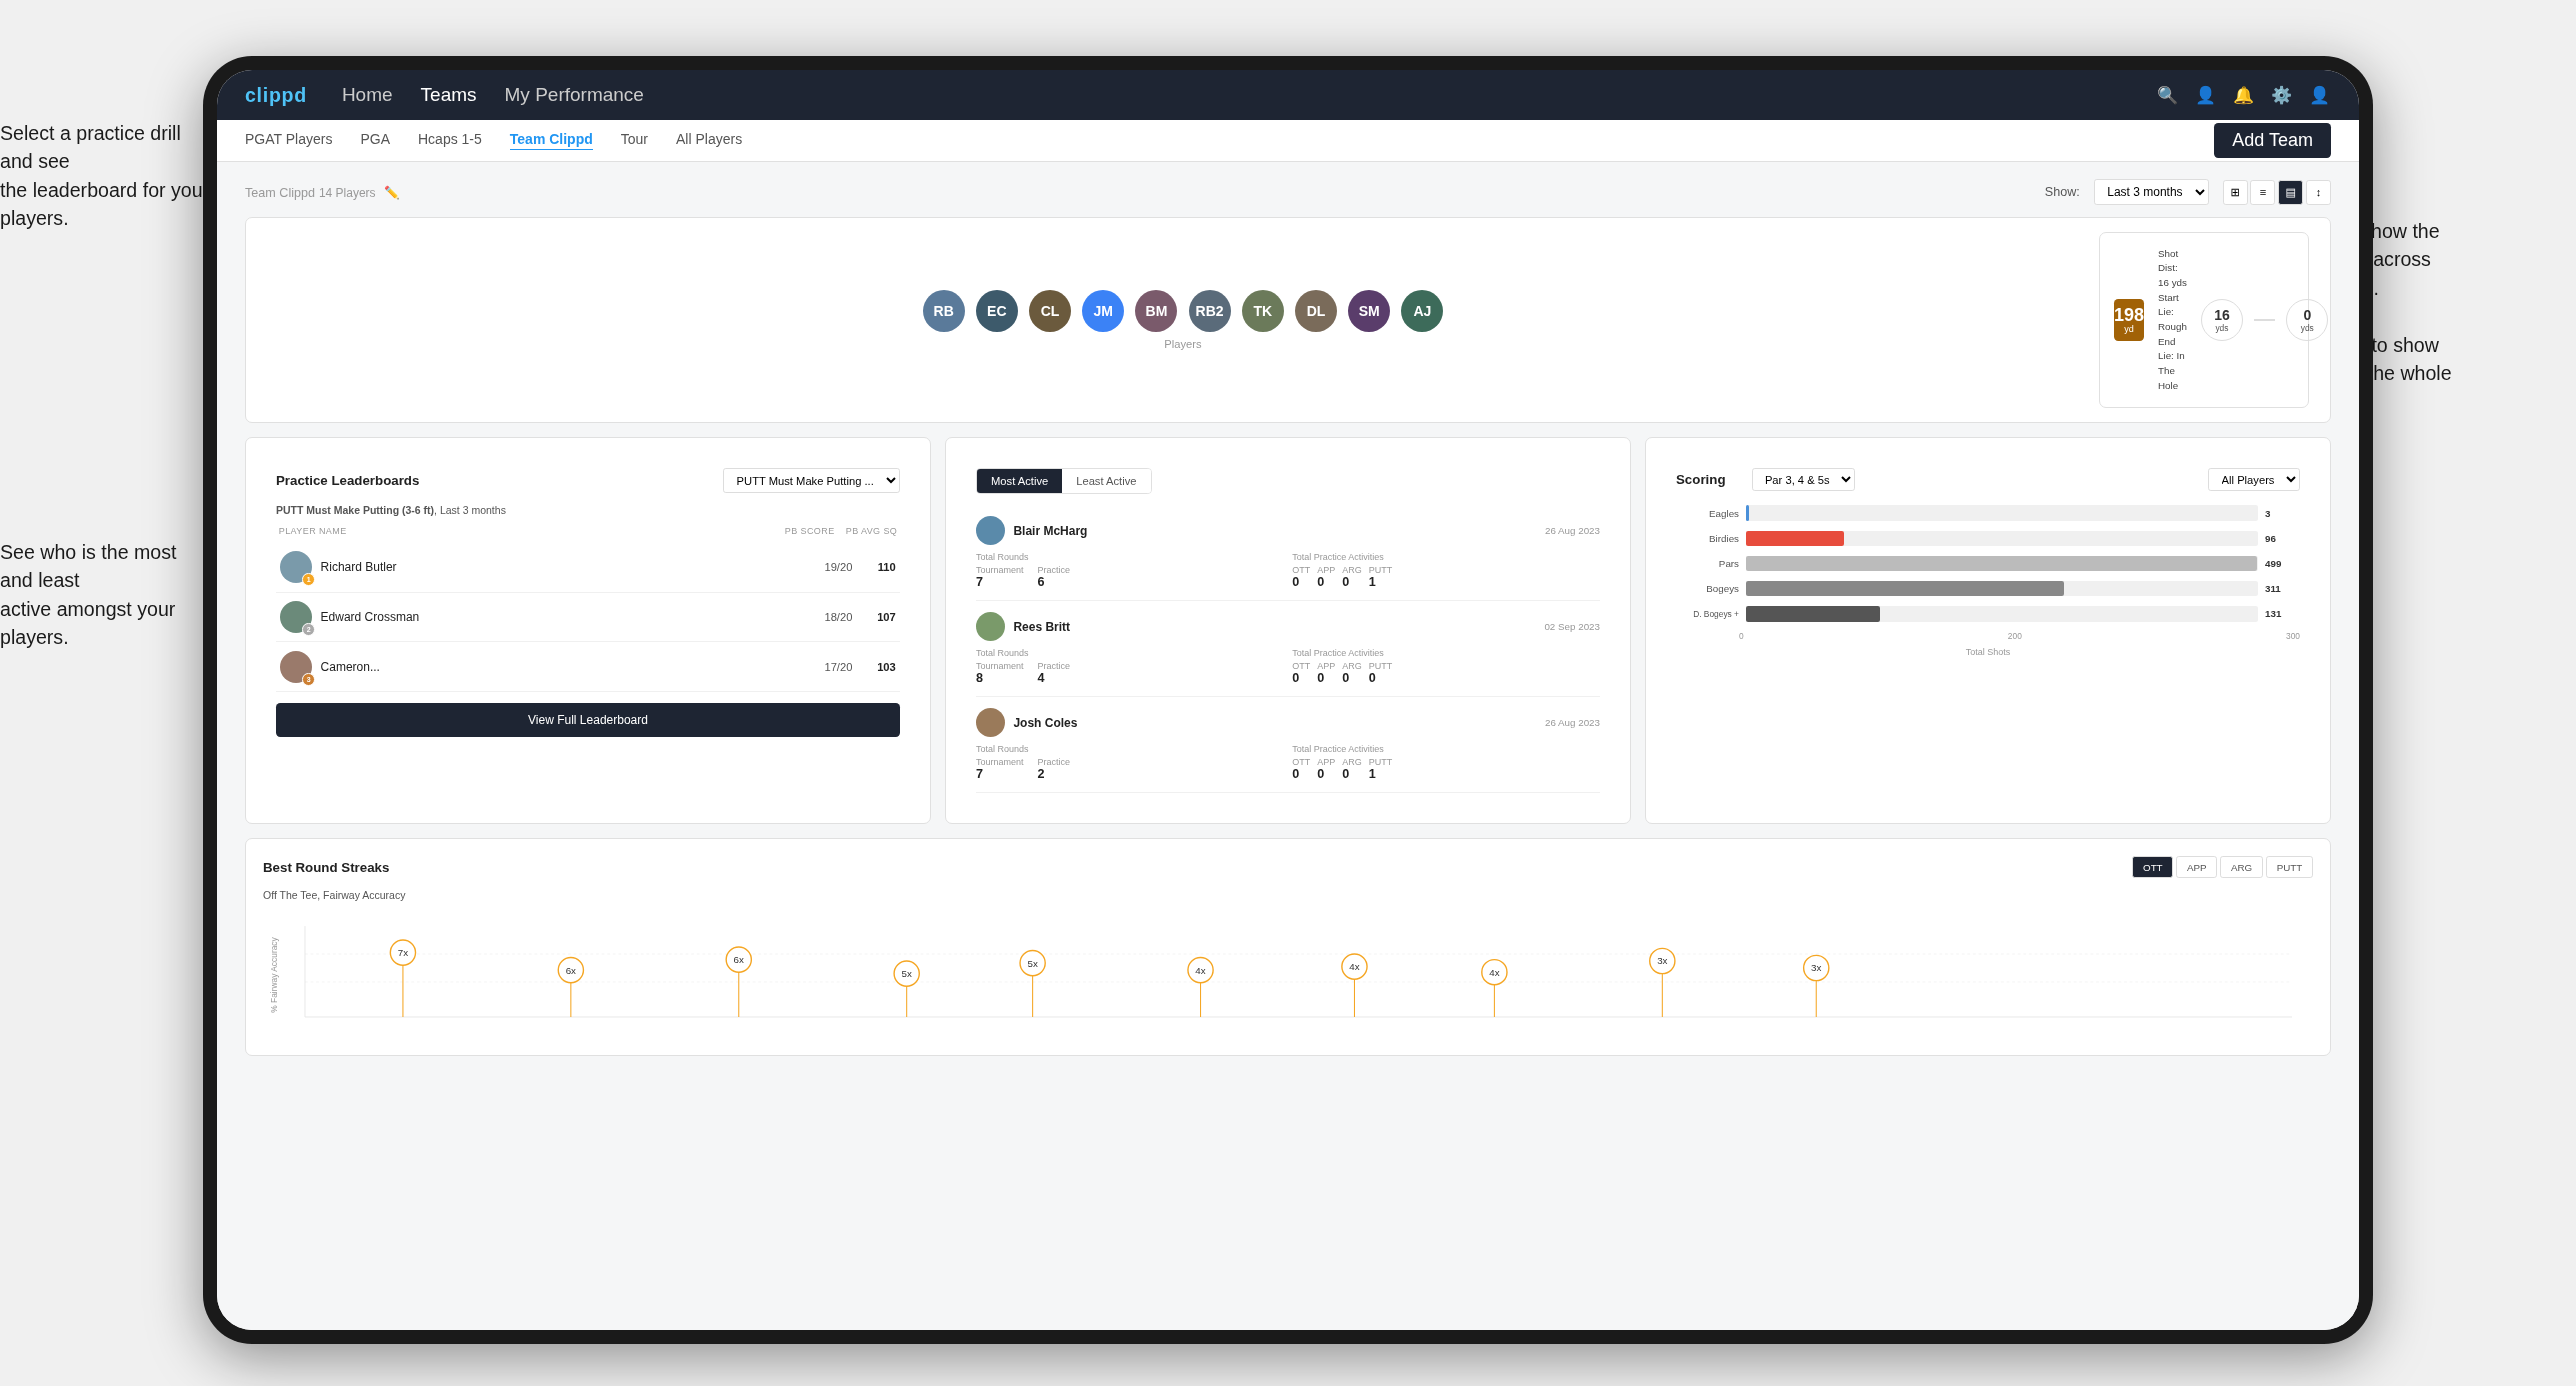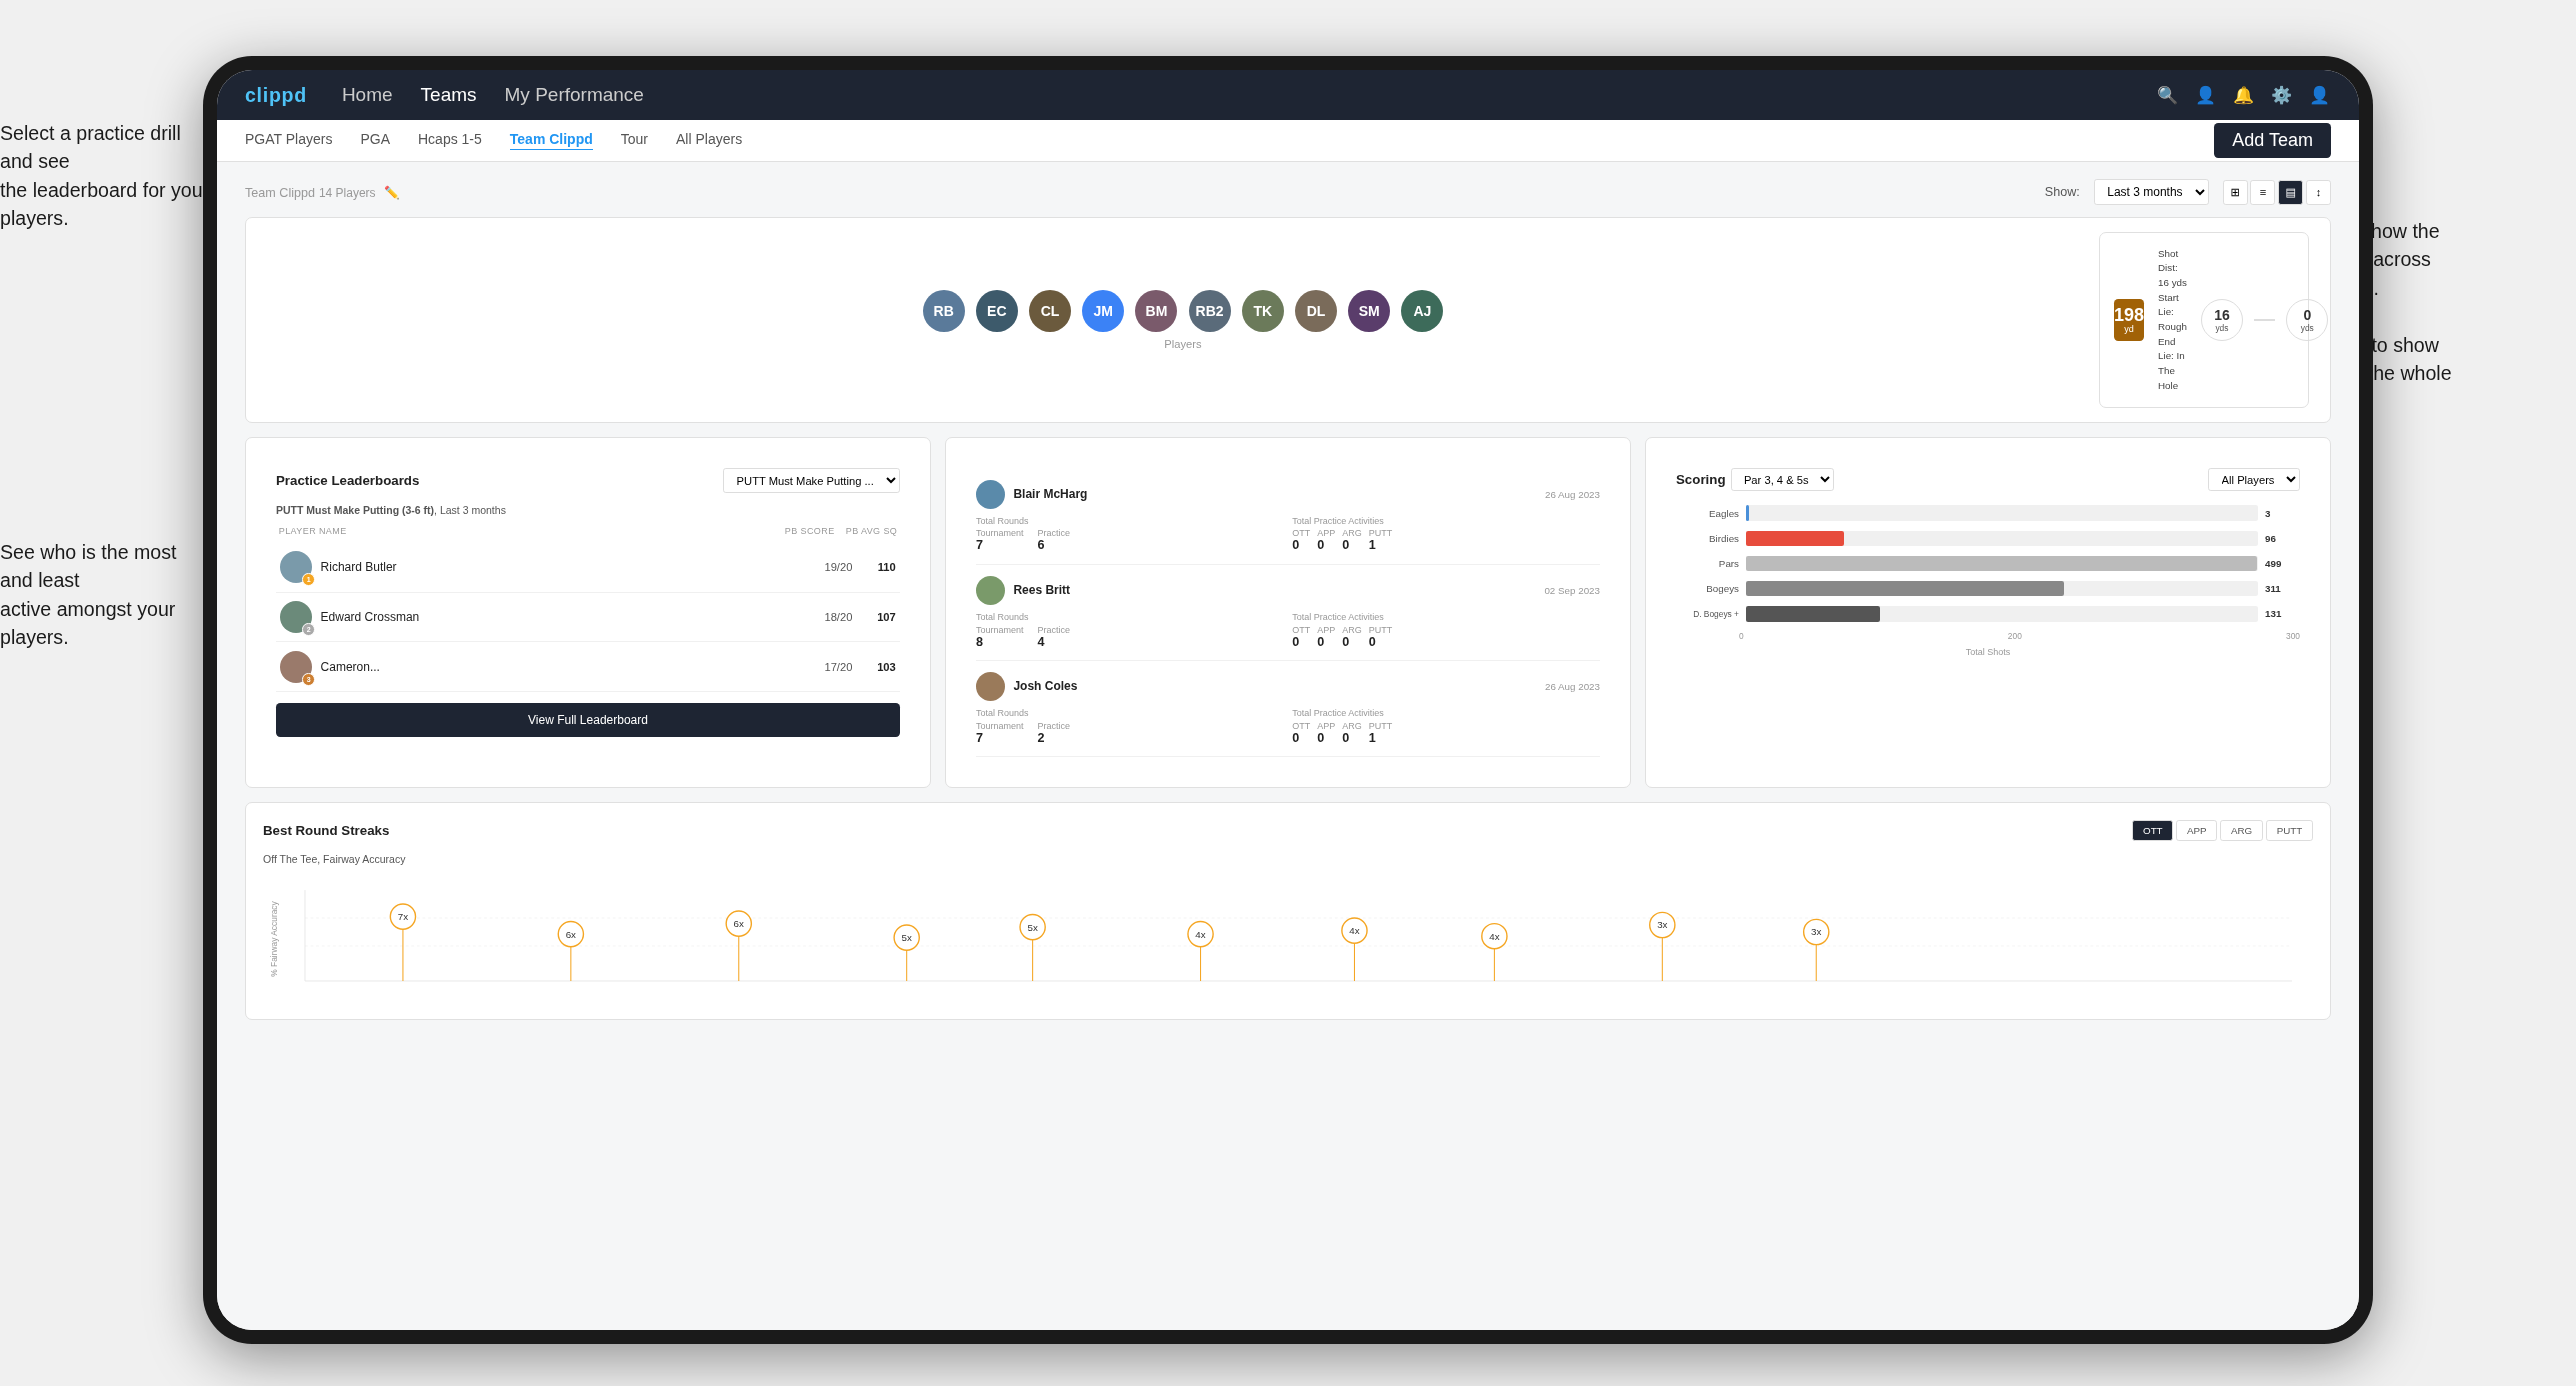--- a/index.html
+++ b/index.html
@@ -390,21 +390,21 @@
       display: flex;
       gap: 14px;
     }
     .stat-item { font-size: 9px; color: #999; }
     .stat-val { font-size: 12.6px; font-weight: 700; color: #222; }
 
     
     .scoring-header {
       display: flex;
       align-items: center;
-      gap: 5px;
+      gap: 26px;
     }
     .scoring-title { font-size: 13.3px; font-weight: 700; color: #222; }
     .scoring-filter {
       border: 0.7px solid #ddd;
       padding: 3.5px 8.4px;
       font-size: 11.2px;
       border-radius: 2.8px;
       background: #fff;
     }
     .scoring-filter2 {
@@ -684,20 +684,26 @@
             </div>
             <span class="lb-name">Cameron...</span>
             <span class="lb-score">17/20</span>
             <span class="lb-avg">103</span>
           </div>
 
           <button class="view-full-btn">View Full Leaderboard</button>
         </div>
 
         <div class="panel">
+          <div class="panel-header">
+            <div class="toggle-tabs">
+              <div class="toggle-tab active">Most Active</div>
+              <div class="toggle-tab">Least Active</div>
+            </div>
+          </div>
 
           <div class="active-player-card">
             <div class="active-player-header">
               <div class="active-avatar" style="background:#5a8aaa;"></div>
               <span class="active-name">Blair McHarg</span>
               <span class="active-date">26 Aug 2023</span>
             </div>
             <div class="active-stats">
               <div>
                 <div class="stat-group-label">Total Rounds</div>

